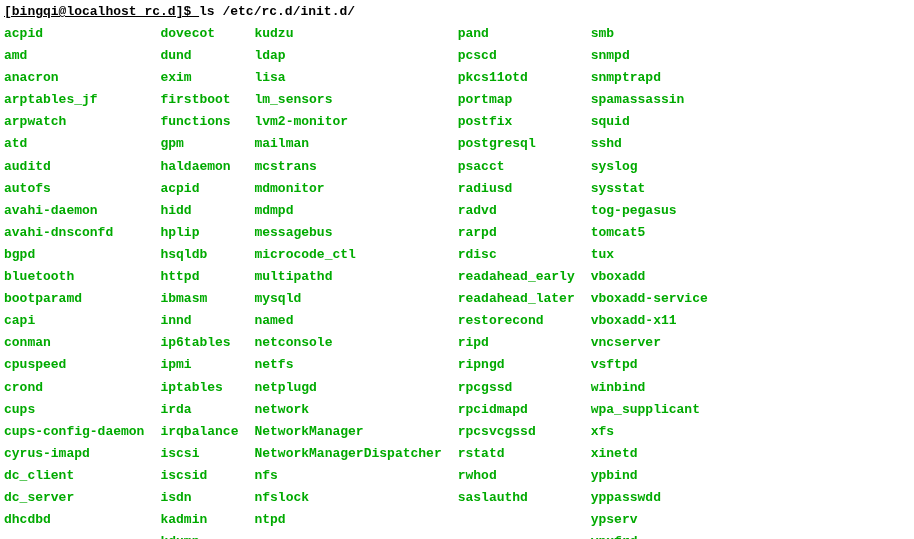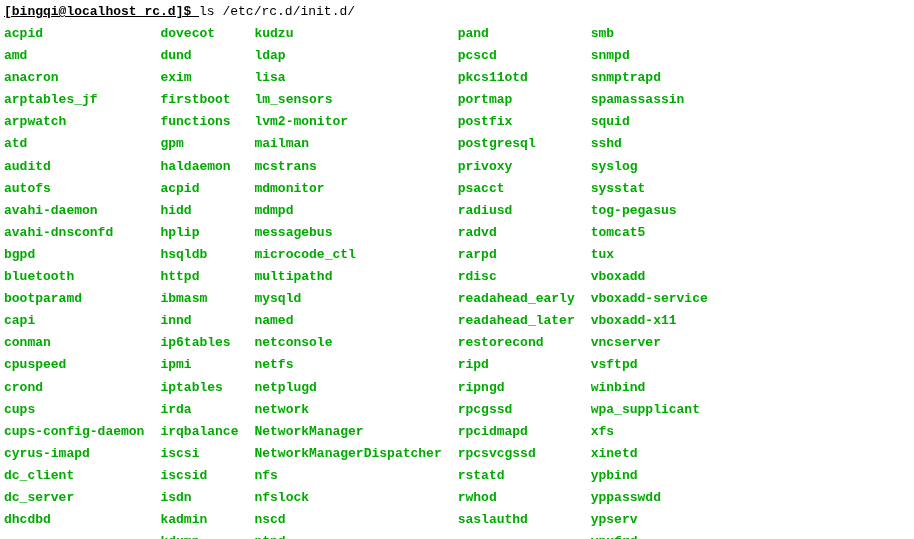--- a/index.html
+++ b/index.html
@@ -17,21 +17,21 @@
     .prompt-line {
       color: #000000;
       font-weight: bold;
       margin-bottom: 4px;
     }
     .prompt-user {
       font-weight: bold;
       text-decoration: underline;
     }
     .prompt-cmd {
-      font-weight: normal;
+      font-weight: bold;
       margin-top: 48px;
     }
     .columns {
       display: flex;
       gap: 0;
     }
     .col {
       display: flex;
       flex-direction: column;
       padding-right: 16px;
@@ -117,31 +117,29 @@
       <span class="entry">mysqld</span>
       <span class="entry">named</span>
       <span class="entry">netconsole</span>
       <span class="entry">netfs</span>
       <span class="entry">netplugd</span>
       <span class="entry">network</span>
       <span class="entry">NetworkManager</span>
       <span class="entry">NetworkManagerDispatcher</span>
       <span class="entry">nfs</span>
       <span class="entry">nfslock</span>
-      <span class="entry">nscd</span>
       <span class="entry">ntpd</span>
     </div>
   <div class="col" id="col-3">
       <span class="entry">pand</span>
       <span class="entry">pcscd</span>
       <span class="entry">pkcs11otd</span>
       <span class="entry">portmap</span>
       <span class="entry">postfix</span>
       <span class="entry">postgresql</span>
-      <span class="entry">privoxy</span>
       <span class="entry">psacct</span>
       <span class="entry">radiusd</span>
       <span class="entry">radvd</span>
       <span class="entry">rarpd</span>
       <span class="entry">rdisc</span>
       <span class="entry">readahead_early</span>
       <span class="entry">readahead_later</span>
       <span class="entry">restorecond</span>
       <span class="entry">ripd</span>
       <span class="entry">ripngd</span>

